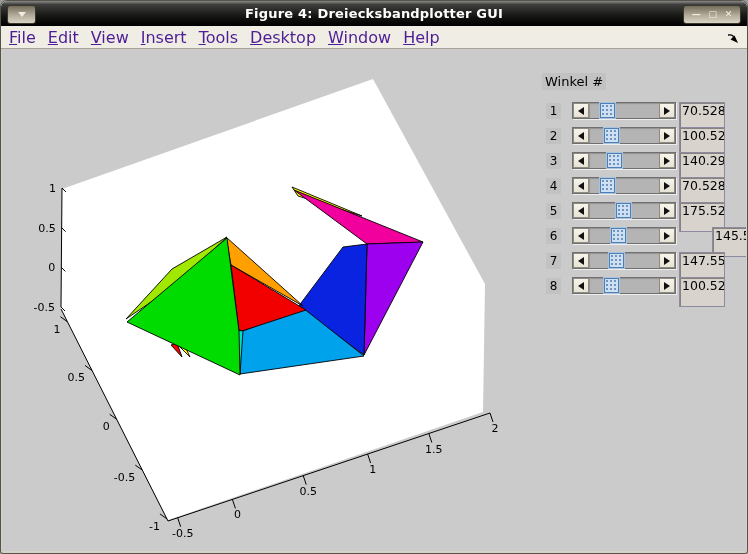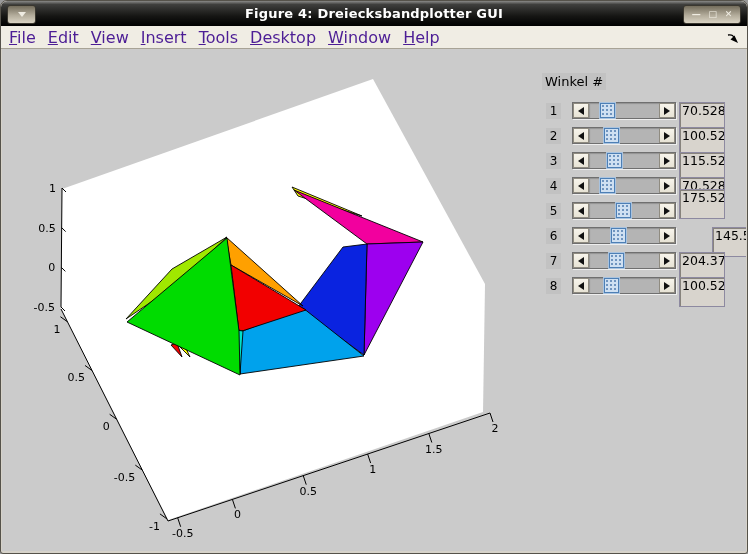--- a/index.html
+++ b/index.html
@@ -163,21 +163,21 @@
           <div class="sl-btn">
             <span class="tri-left"></span>
           </div>
           <div class="sl-track">
             <div class="sl-thumb" style="left: 18px;"></div>
           </div>
           <div class="sl-btn">
             <span class="tri-right"></span>
           </div>
         </div>
-        <div class="val-box" style="left: 677px; top: 103px;">115.52</div>
+        <div class="val-box" style="left: 677px; top: 103px;">140.29</div>
         <div class="num-label" style="left: 544px; top: 129px;">4</div>
         <div class="slider" style="left: 570px; top: 128px;">
           <div class="sl-btn">
             <span class="tri-left"></span>
           </div>
           <div class="sl-track">
             <div class="sl-thumb" style="left: 11px;"></div>
           </div>
           <div class="sl-btn">
             <span class="tri-right"></span>
@@ -189,21 +189,21 @@
           <div class="sl-btn">
             <span class="tri-left"></span>
           </div>
           <div class="sl-track">
             <div class="sl-thumb" style="left: 27px;"></div>
           </div>
           <div class="sl-btn">
             <span class="tri-right"></span>
           </div>
         </div>
-        <div class="val-box" style="left: 677px; top: 140px;">175.52</div>
+        <div class="val-box" style="left: 677px; top: 153px;">175.52</div>
         <div class="num-label" style="left: 544px; top: 179px;">6</div>
         <div class="slider" style="left: 570px; top: 178px;">
           <div class="sl-btn">
             <span class="tri-left"></span>
           </div>
           <div class="sl-track">
             <div class="sl-thumb" style="left: 22px;"></div>
           </div>
           <div class="sl-btn">
             <span class="tri-right"></span>
@@ -215,21 +215,21 @@
           <div class="sl-btn">
             <span class="tri-left"></span>
           </div>
           <div class="sl-track">
             <div class="sl-thumb" style="left: 20px;"></div>
           </div>
           <div class="sl-btn">
             <span class="tri-right"></span>
           </div>
         </div>
-        <div class="val-box" style="left: 677px; top: 203px;">204.37</div>
+        <div class="val-box" style="left: 677px; top: 203px;">147.55</div>
         <div class="num-label" style="left: 544px; top: 229px;">8</div>
         <div class="slider" style="left: 570px; top: 228px;">
           <div class="sl-btn">
             <span class="tri-left"></span>
           </div>
           <div class="sl-track">
             <div class="sl-thumb" style="left: 15px;"></div>
           </div>
           <div class="sl-btn">
             <span class="tri-right"></span>

